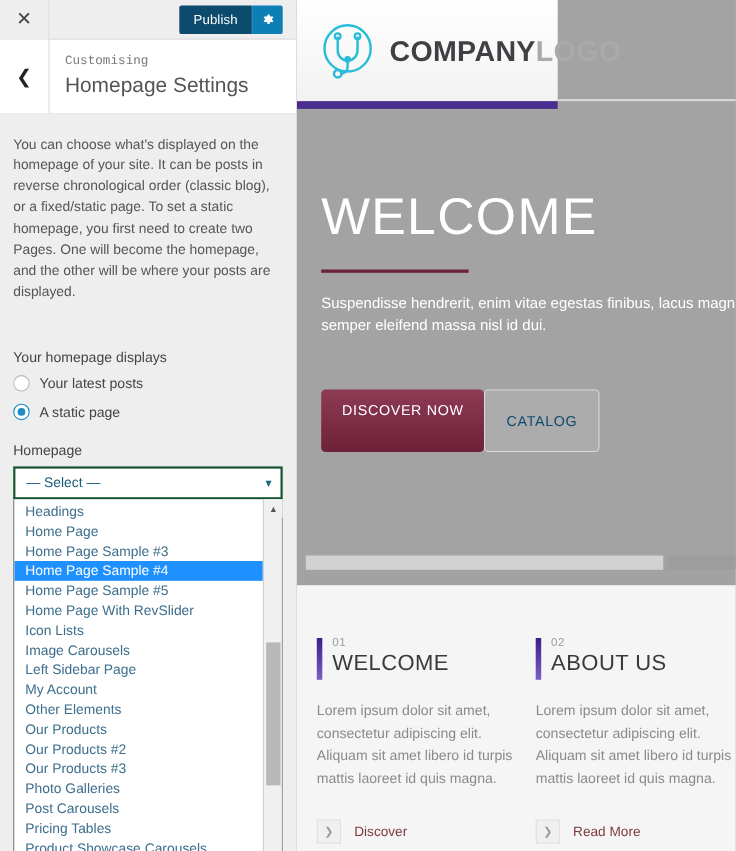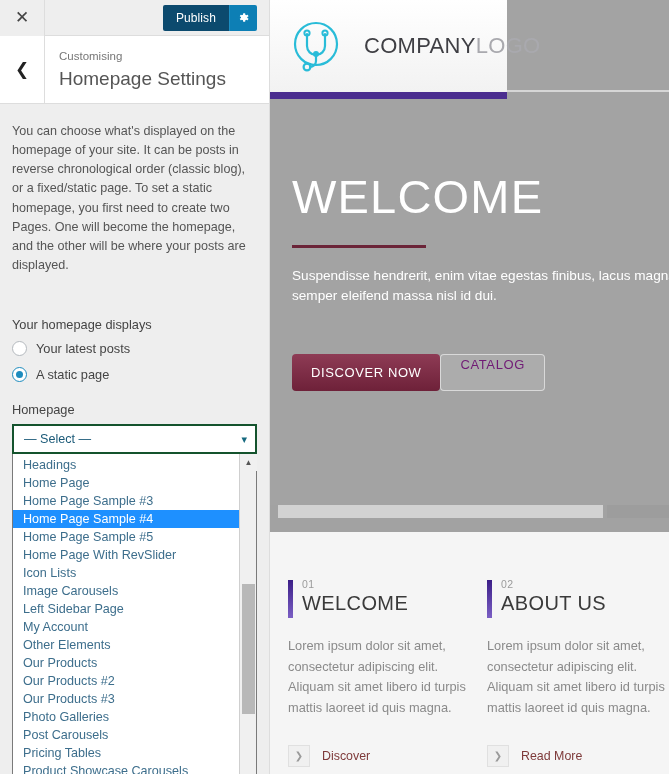--- a/index.html
+++ b/index.html
@@ -68,21 +68,21 @@
   .back-btn {
     width: 45px;
     display: flex; align-items: center; justify-content: center;
     background: #ffffff;
     border-right: 1px solid #dddddd;
     color: #222; font-size: 17px;
     cursor: pointer;
   }
   .cust-titles { padding: 12px 0 0 14px; }
   .cust-sub {
-    font-size: 11.5px; color: #777; line-height: 1.4;
+    font-size: 11.5px; color: #777; line-height: 1.4; font-family: Liberation Mono, monospace;
   }
   .cust-title {
     font-size: 19px; color: #555; font-weight: 400;
     line-height: 1.5; margin-top: 1px;
   }
 
   .cust-body {
     padding: 18px 12px 0 12px;
     background: #eeeeee;
     height: calc(774px - 36px - 69px);
@@ -192,22 +192,22 @@
   .site-header {
     position: absolute; left: 0; top: 0;
     width: 237px; height: 92px;
     background: linear-gradient(#ffffff, #f2f2f2);
     display: flex; align-items: center;
     padding-left: 18px;
     z-index: 3;
   }
   .logo-mark { width: 56px; height: 56px; flex: none; }
   .logo-text {
-    margin-left: 20px;
-    font-size: 22px; font-weight: normal;
+    margin-left: 10px;
+    font-size: 26px; font-weight: bold;
     letter-spacing: .3px;
     white-space: nowrap;
   }
   .logo-company { color: #3f3f44; }
   .logo-logo { color: #a9a9ae; }
 
   .header-rule {
     position: absolute; left: 0; top: 92px;
     width: 237px; height: 7px;
     background: #4b2d8f;
@@ -250,24 +250,24 @@
     color: #ffffff;
     font-size: 13px;
     letter-spacing: .6px;
     padding: 11px 19px;
     border-radius: 4px;
     cursor: pointer;
   }
   .btn-catalog {
     background: rgba(255,255,255,0.10);
     border: 1px solid rgba(255,255,255,0.55);
-    color: #701a75;
+    color: #0c4a6e;
     font-size: 13px;
     letter-spacing: .6px;
-    padding: 2px 19px;
+    padding: 20px 19px;
     border-radius: 4px;
     cursor: pointer;
   }
 
   .slider-bar {
     position: absolute; left: 8px; top: 505px;
     width: 325px; height: 13px;
     background: #d2d2d2;
     z-index: 2;
   }

